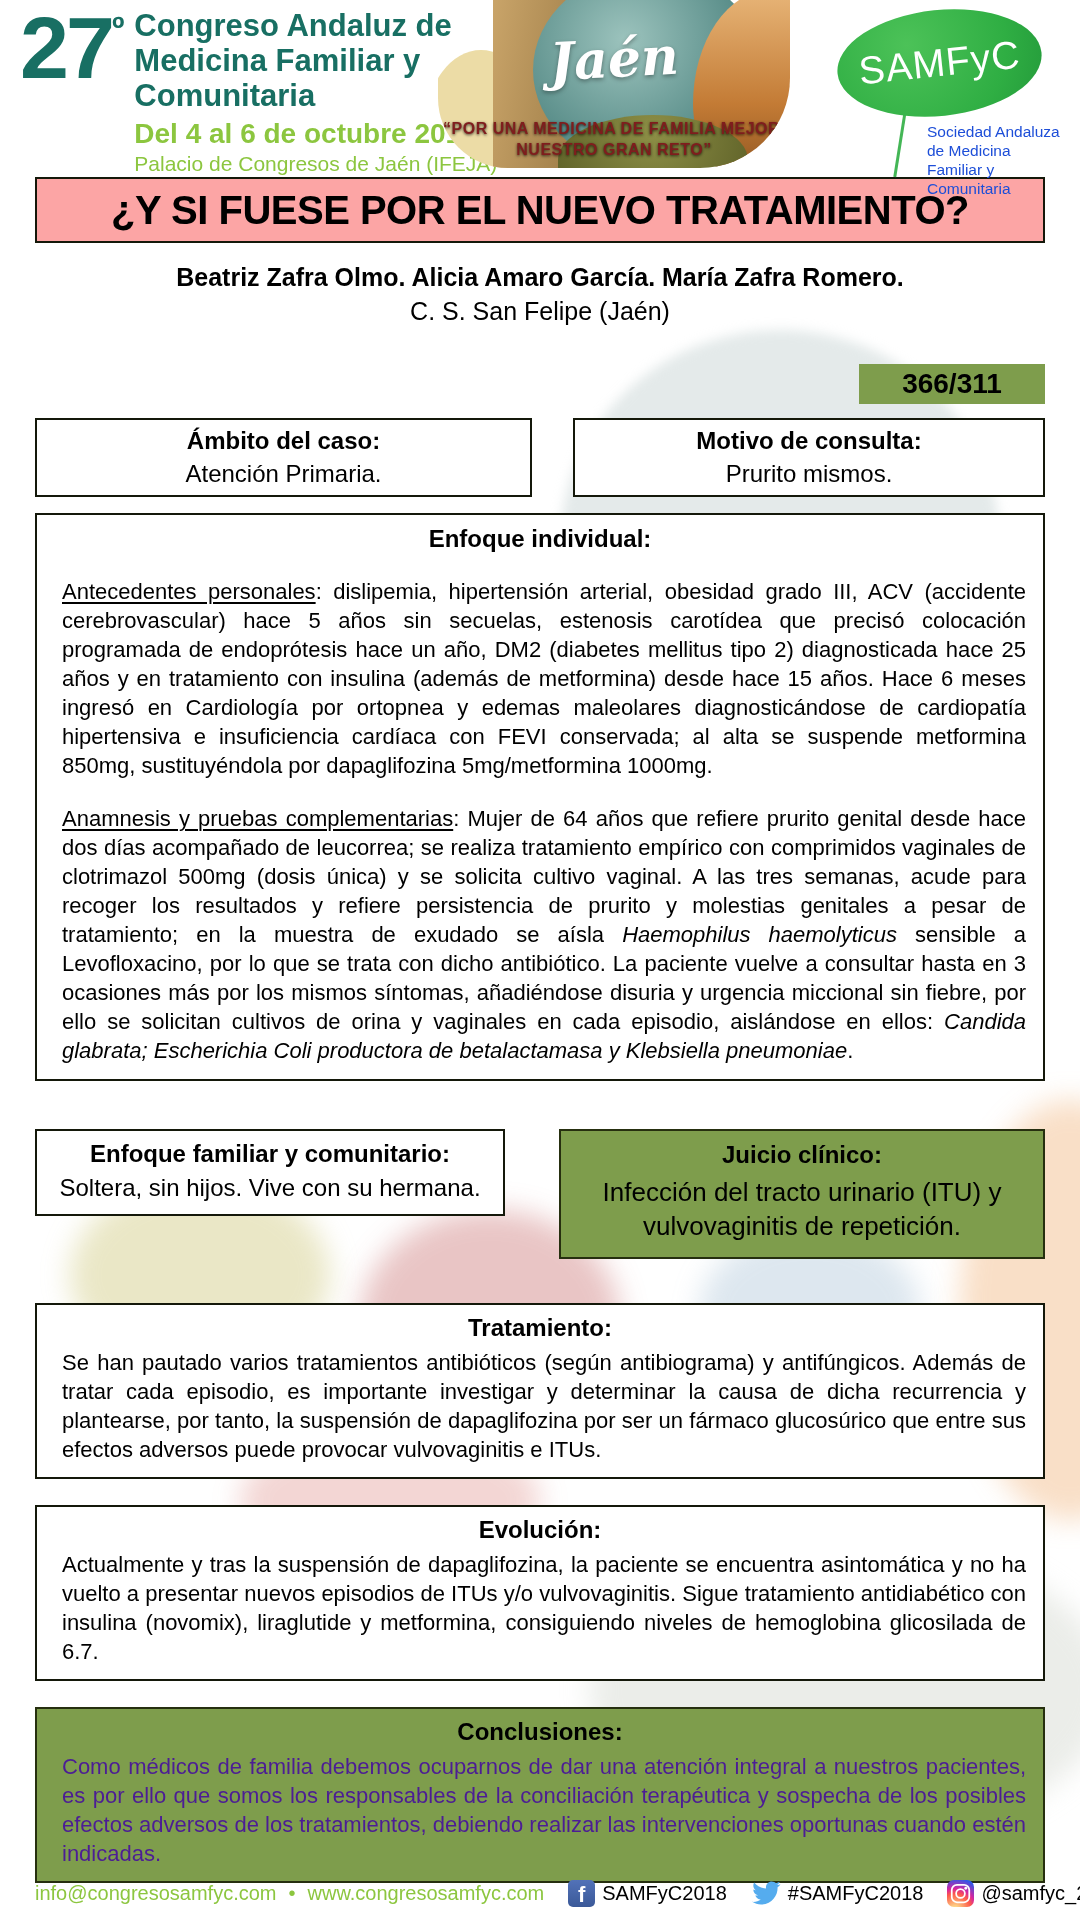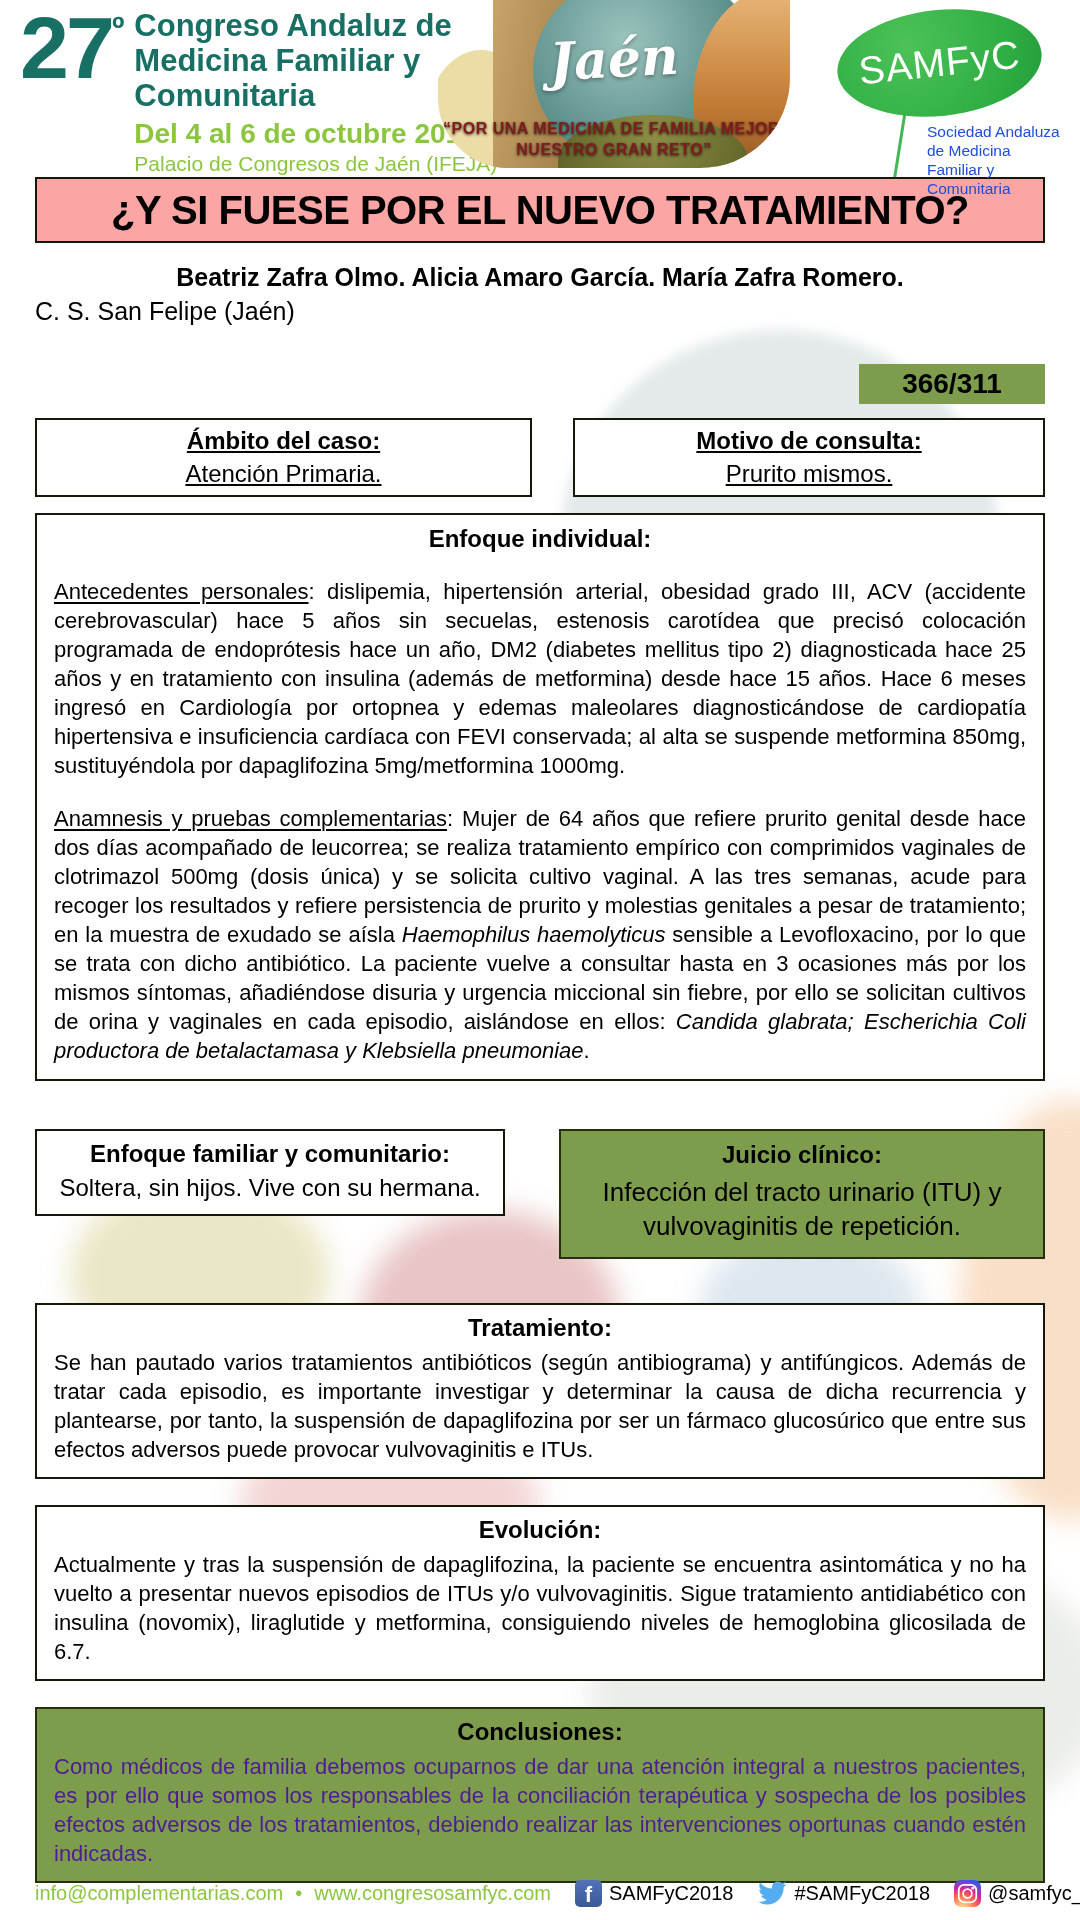--- a/index.html
+++ b/index.html
@@ -49,36 +49,36 @@
                background:radial-gradient(circle at 35% 30%,#4cc258,#2fae43 65%,#23993a);
                transform:rotate(-6deg); display:flex; align-items:center; justify-content:center; }
   .s-ellipse span { color:#fff; font-size:39px; letter-spacing:1px; }
   .s-stroke { position:absolute; left:78px; top:18px; width:3px; height:150px; background:linear-gradient(#fff 0 55%,#2fae43 55%); transform:rotate(9deg); opacity:.9; }
   .s-name { color:#1d4ed8; font-size:15.5px; line-height:19px; margin:6px 0 0 100px; width:135px; }
 
   
   .box { border:2px solid #14180a; background:#fff; }
   .gbox { background:#7e9d4c; border-color:#262f0f; }
   .h { font-weight:bold; text-align:center; font-size:24px; }
-  .bodytxt { font-size:22px; line-height:29px; text-align:justify; }
+  .bodytxt { font-size:22px; line-height:29px; text-align:justify;margin-left:8px; }
   .lead { text-decoration:underline; text-underline-offset:3px; text-decoration-thickness:2px; }
 
   .title-bar { margin-top:7px; height:66px; display:flex; align-items:center; justify-content:center;
                background:#fca5a5; border:2px solid #14180a; }
   .title-bar span { font-size:40px; font-weight:bold; letter-spacing:-.5px; }
 
   .authors { margin-top:20px; text-align:center; font-weight:bold; font-size:25px; }
-  .affiliation { margin-top:5px; font-size:25px; }
+  .affiliation { margin-top:5px; text-align:center; font-size:25px; }
 
   .badge-row { margin-top:38px; display:flex; justify-content:flex-end; }
   .badge { width:186px; height:40px; display:flex; align-items:center; justify-content:center;
            font-size:28px; font-weight:bold; }
 
   .two-col { margin-top:14px; display:flex; justify-content:space-between; align-items:flex-start; }
-  .smallbox { width:497px; min-height:74px; padding:7px 24px;text-decoration:underline; }
+  .smallbox { width:497px; min-height:74px; padding:7px 24px; }
   .smallbox.right { width:472px; }
   .smallbox .b { text-align:center; font-size:24px; margin-top:5px; }
 
   .bigbox { margin-top:16px; padding:10px 17px 14px; }
   .bigbox .h { margin-bottom:4px; }
   .bigbox p { margin-top:24px; }
 
   .row2 { margin-top:48px; }
   .juicio { width:486px; padding:10px 14px 14px; }
   .juicio .b { text-align:center; font-size:26px; line-height:34px; margin-top:6px; }
@@ -204,21 +204,21 @@
 
     <div class="box gbox section tight">
       <div class="h">Conclusiones:</div>
       <p class="bodytxt">Como médicos de familia debemos ocuparnos de dar una atención integral a nuestros pacientes, es por ello que somos los responsables de la conciliación terapéutica y sospecha de los posibles efectos adversos de los tratamientos, debiendo realizar las intervenciones oportunas cuando estén indicadas.</p>
     </div>
 
   </div>
 
   <footer>
     <div class="contact">
-      <span>info@complementarias.com</span>
+      <span>info@congresosamfyc.com</span>
       <span>•</span>
       <span>www.congresosamfyc.com</span>
     </div>
     <div class="socials">
       <div class="social">
         <div class="fb-icon">f</div>
         <span>SAMFyC2018</span>
       </div>
       <div class="social">
         <svg width="30" height="30" viewBox="0 0 24 24">

